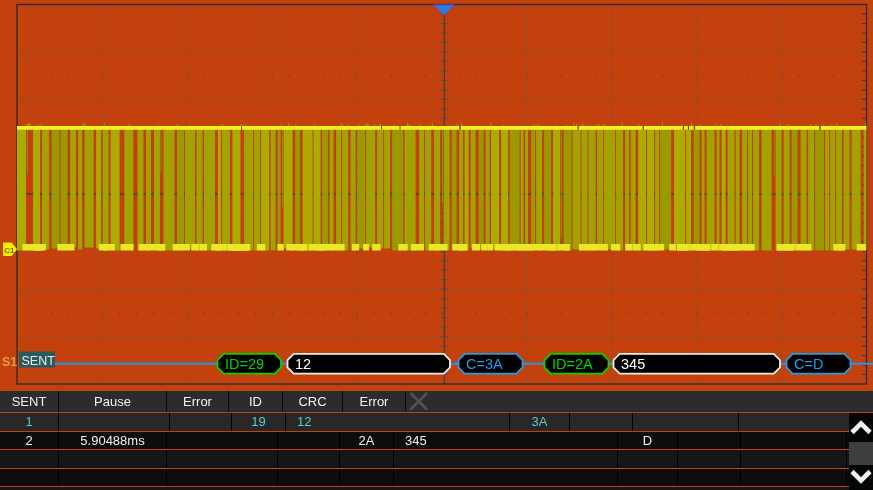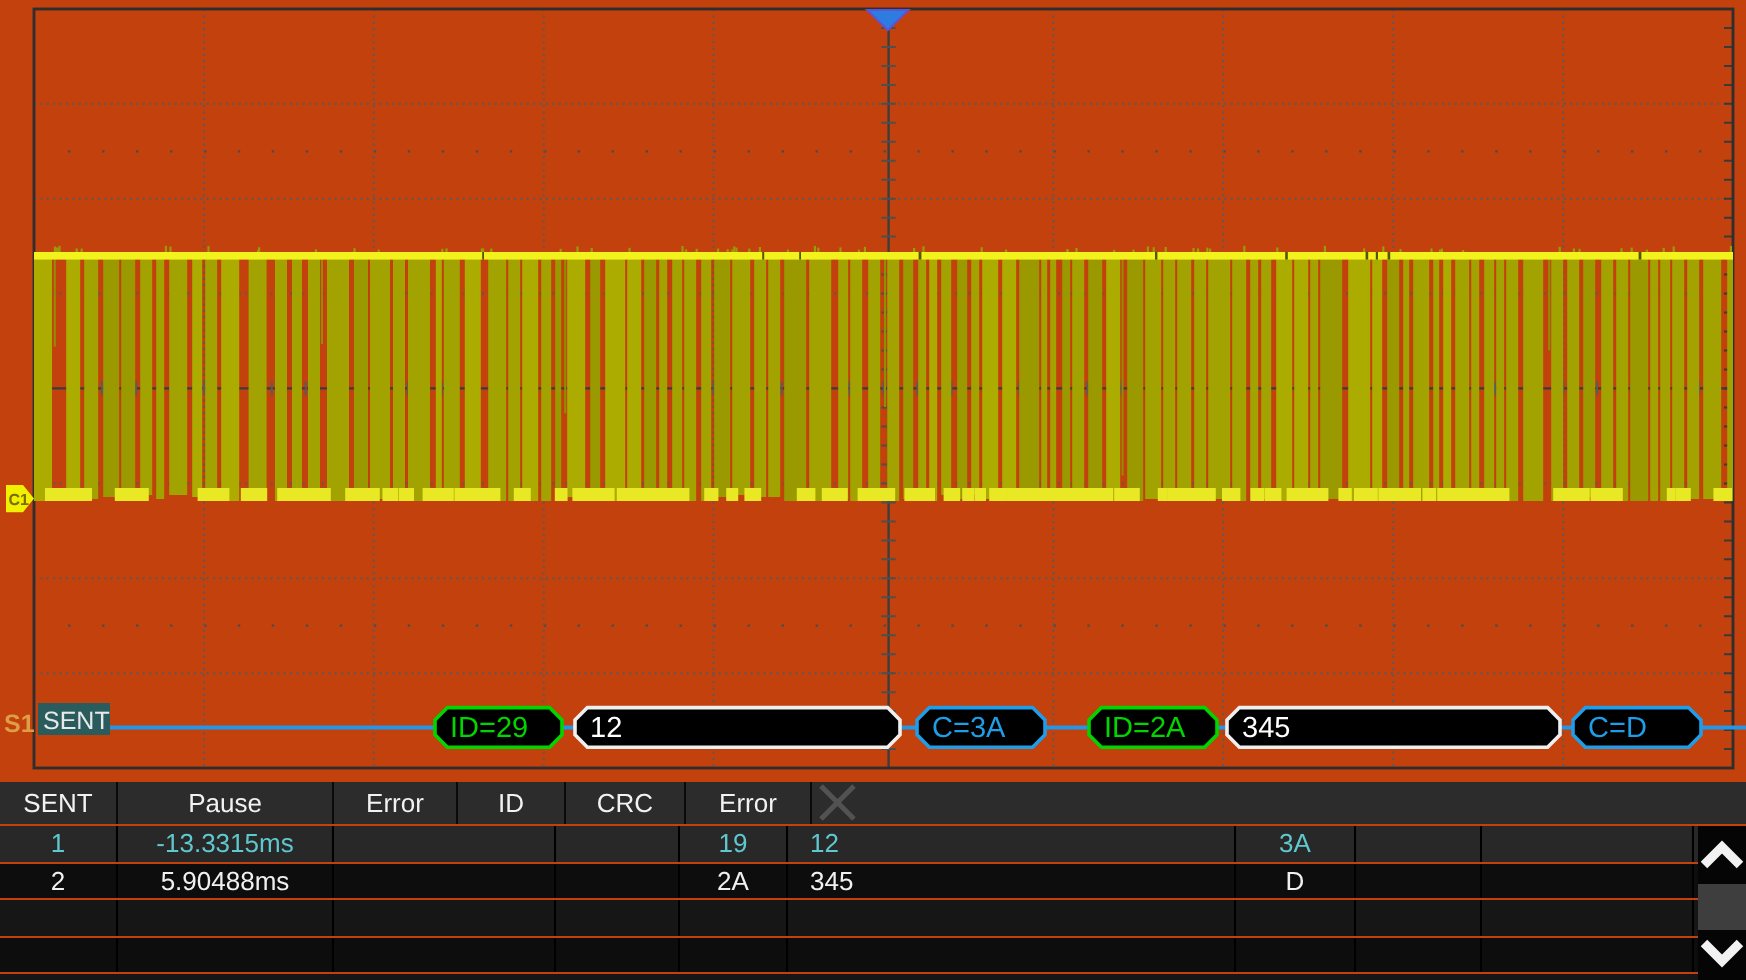--- a/index.html
+++ b/index.html
@@ -356,21 +356,20 @@
         <div class="hcell" style="width:62px">Error</div>
         <div class="hcell" style="width:54px">ID</div>
         <div class="hcell" style="width:60px">CRC</div>
         <div class="hcell" style="width:63px">Error</div>
         <div class="xbtn"><svg width="26" height="21">
             <path d="M4.5 2 L21 18.5 M21 2 L4.5 18.5" stroke="#525252" stroke-width="2.6" fill="none"></path>
           </svg></div>
       </div>
       <div class="trow sel">
         <div class="cell c" style="width:59px">1</div>
-        <div class="cell c" style="width:108px">-13.3315ms</div>
         <div class="cell c" style="width:111px"></div>
         <div class="cell c" style="width:62px"></div>
         <div class="cell c" style="width:54px">19</div>
         <div class="cell l" style="width:224px">12</div>
         <div class="cell c" style="width:60px">3A</div>
         <div class="cell c" style="width:63px"></div>
         <div class="cell c" style="width:106px"></div>
       </div>
       <div class="trow dark">
         <div class="cell c" style="width:59px">2</div>

